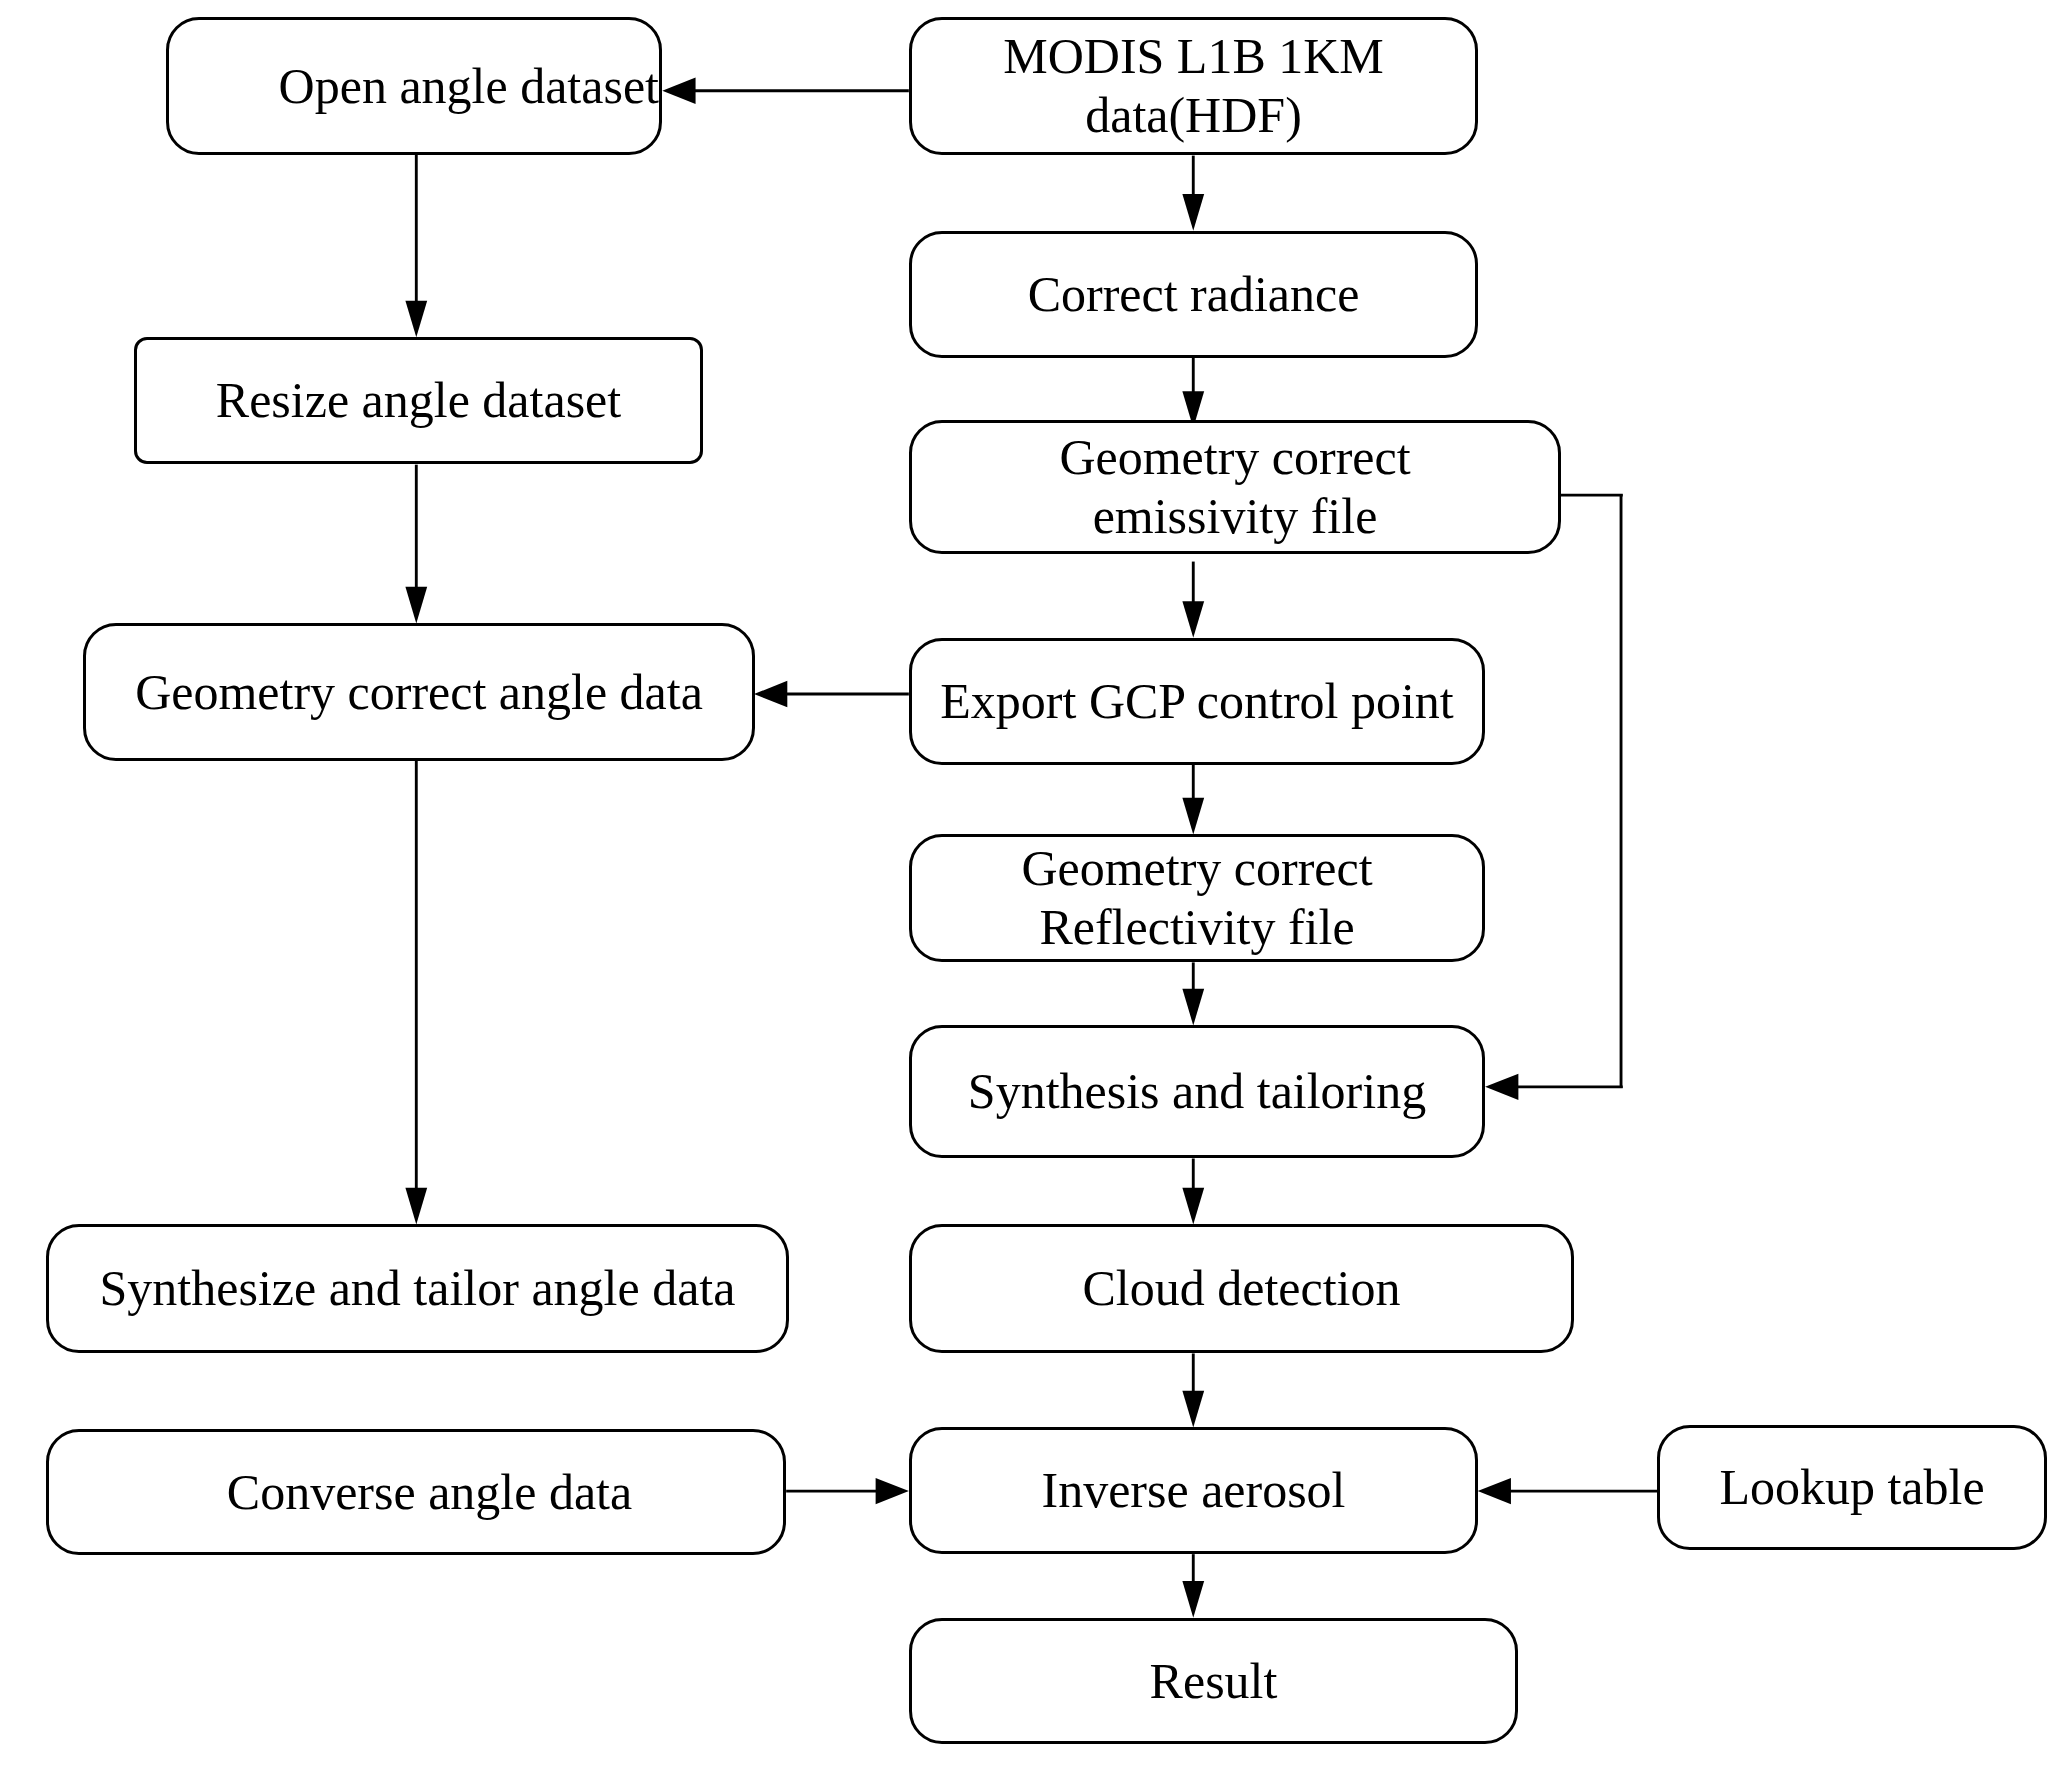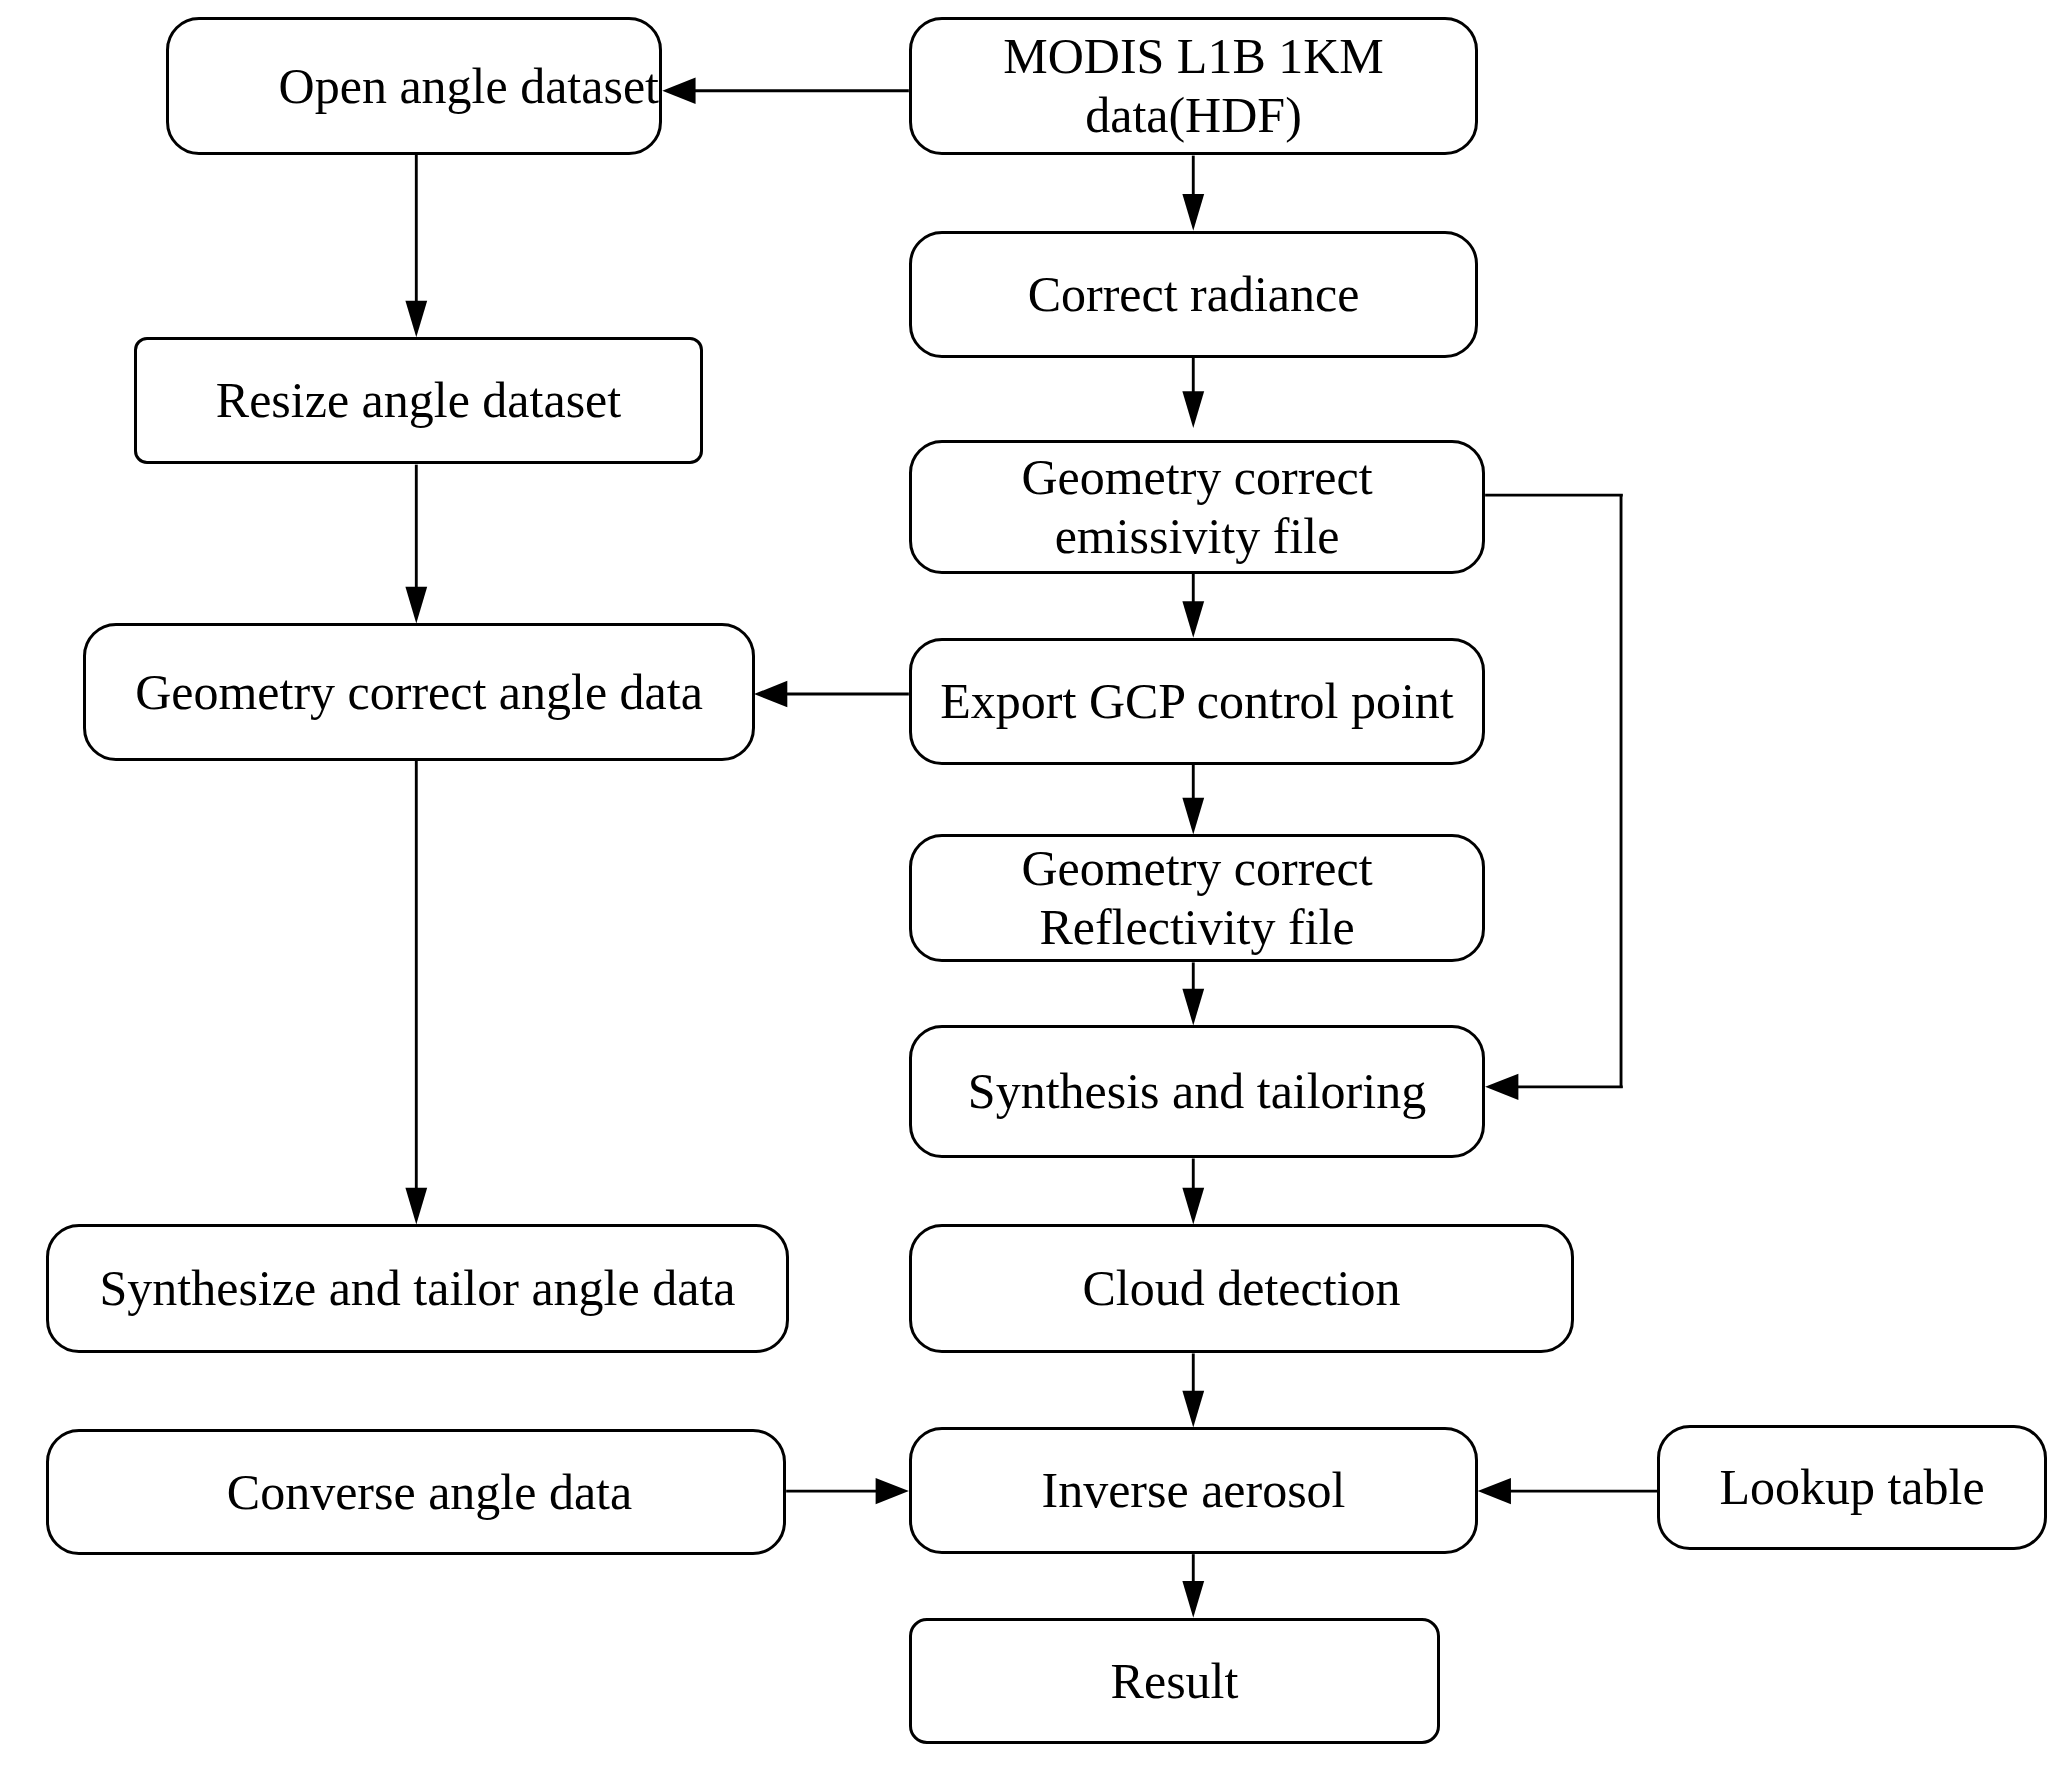--- a/index.html
+++ b/index.html
@@ -49,31 +49,31 @@
   }
   .node.wrap2 .lbl {
     white-space: normal;
     max-width: 436px;
   }
   
   #n-open      { left: 166px;  top: 17px;   width: 496px;  height: 138px; justify-content: flex-end; }
   #n-modis     { left: 909px; top: 17px;   width: 569px;  height: 138px; }
   #n-radiance  { left: 909px; top: 231px;  width: 569px;  height: 127px; }
   #n-resize    { left: 134px;  top: 337px;  width: 569px;  height: 127px; border-radius: 13px; }
-  #n-emiss     { left: 909px; top: 440px;  width: 576px; height: 134px; }
+  #n-emiss     { left: 909px; top: 420px;  width: 652px; height: 134px; }
   #n-geoangle  { left: 83px;  top: 623px; width: 672px; height: 138px; }
   #n-gcp       { left: 909px; top: 638px; width: 576px; height: 127px; }
   #n-reflect   { left: 909px; top: 834px; width: 576px; height: 128px; }
   #n-synth     { left: 909px; top: 1025px; width: 576px; height: 133px; }
   #n-syntail   { left: 46px;   top: 1224px; width: 743px; height: 129px; }
   #n-cloud     { left: 909px; top: 1224px; width: 665px;  height: 129px; }
   #n-converse  { left: 46px;   top: 1429px; width: 740px; height: 126px; padding-left: 27px; }
   #n-inverse   { left: 909px; top: 1427px; width: 569px;  height: 127px; }
   #n-lookup    { left: 1657px; top: 1425px; width: 390px;  height: 125px; text-align: center; }
-  #n-result    { left: 909px; top: 1618px; width: 531px;  height: 126px; border-radius: 18px; }
+  #n-result    { left: 909px; top: 1618px; width: 609px;  height: 126px; }
 </style>
 </head>
 <body>
 
 <div id="canvas">
 
   <svg id="edges-svg" viewBox="0 0 3603 3107" xmlns="http://www.w3.org/2000/svg">
 
     <line x1="1585" y1="158" x2="1175" y2="158"></line>
     <polygon points="1155,158 1213,135 1213,181"></polygon>

